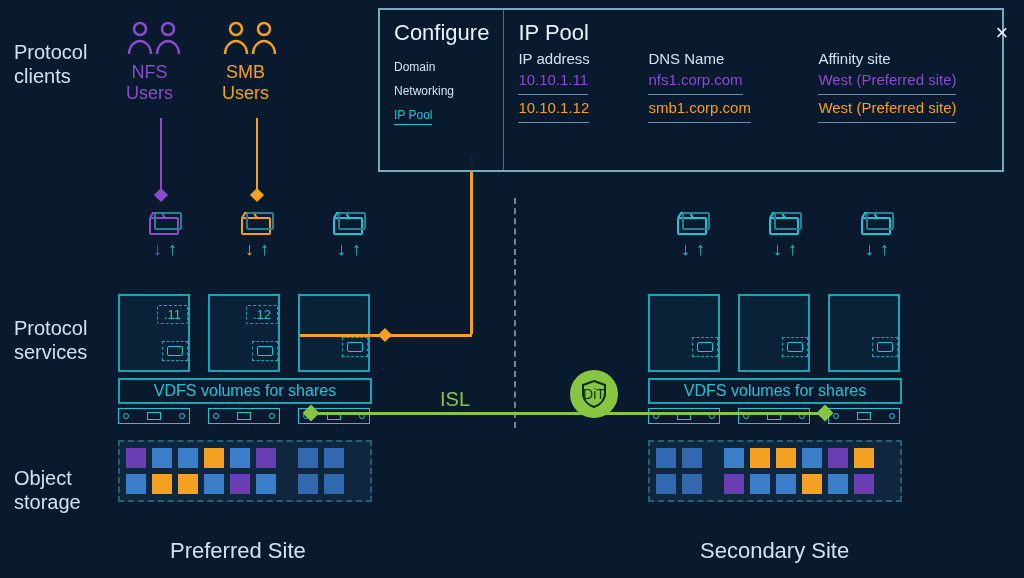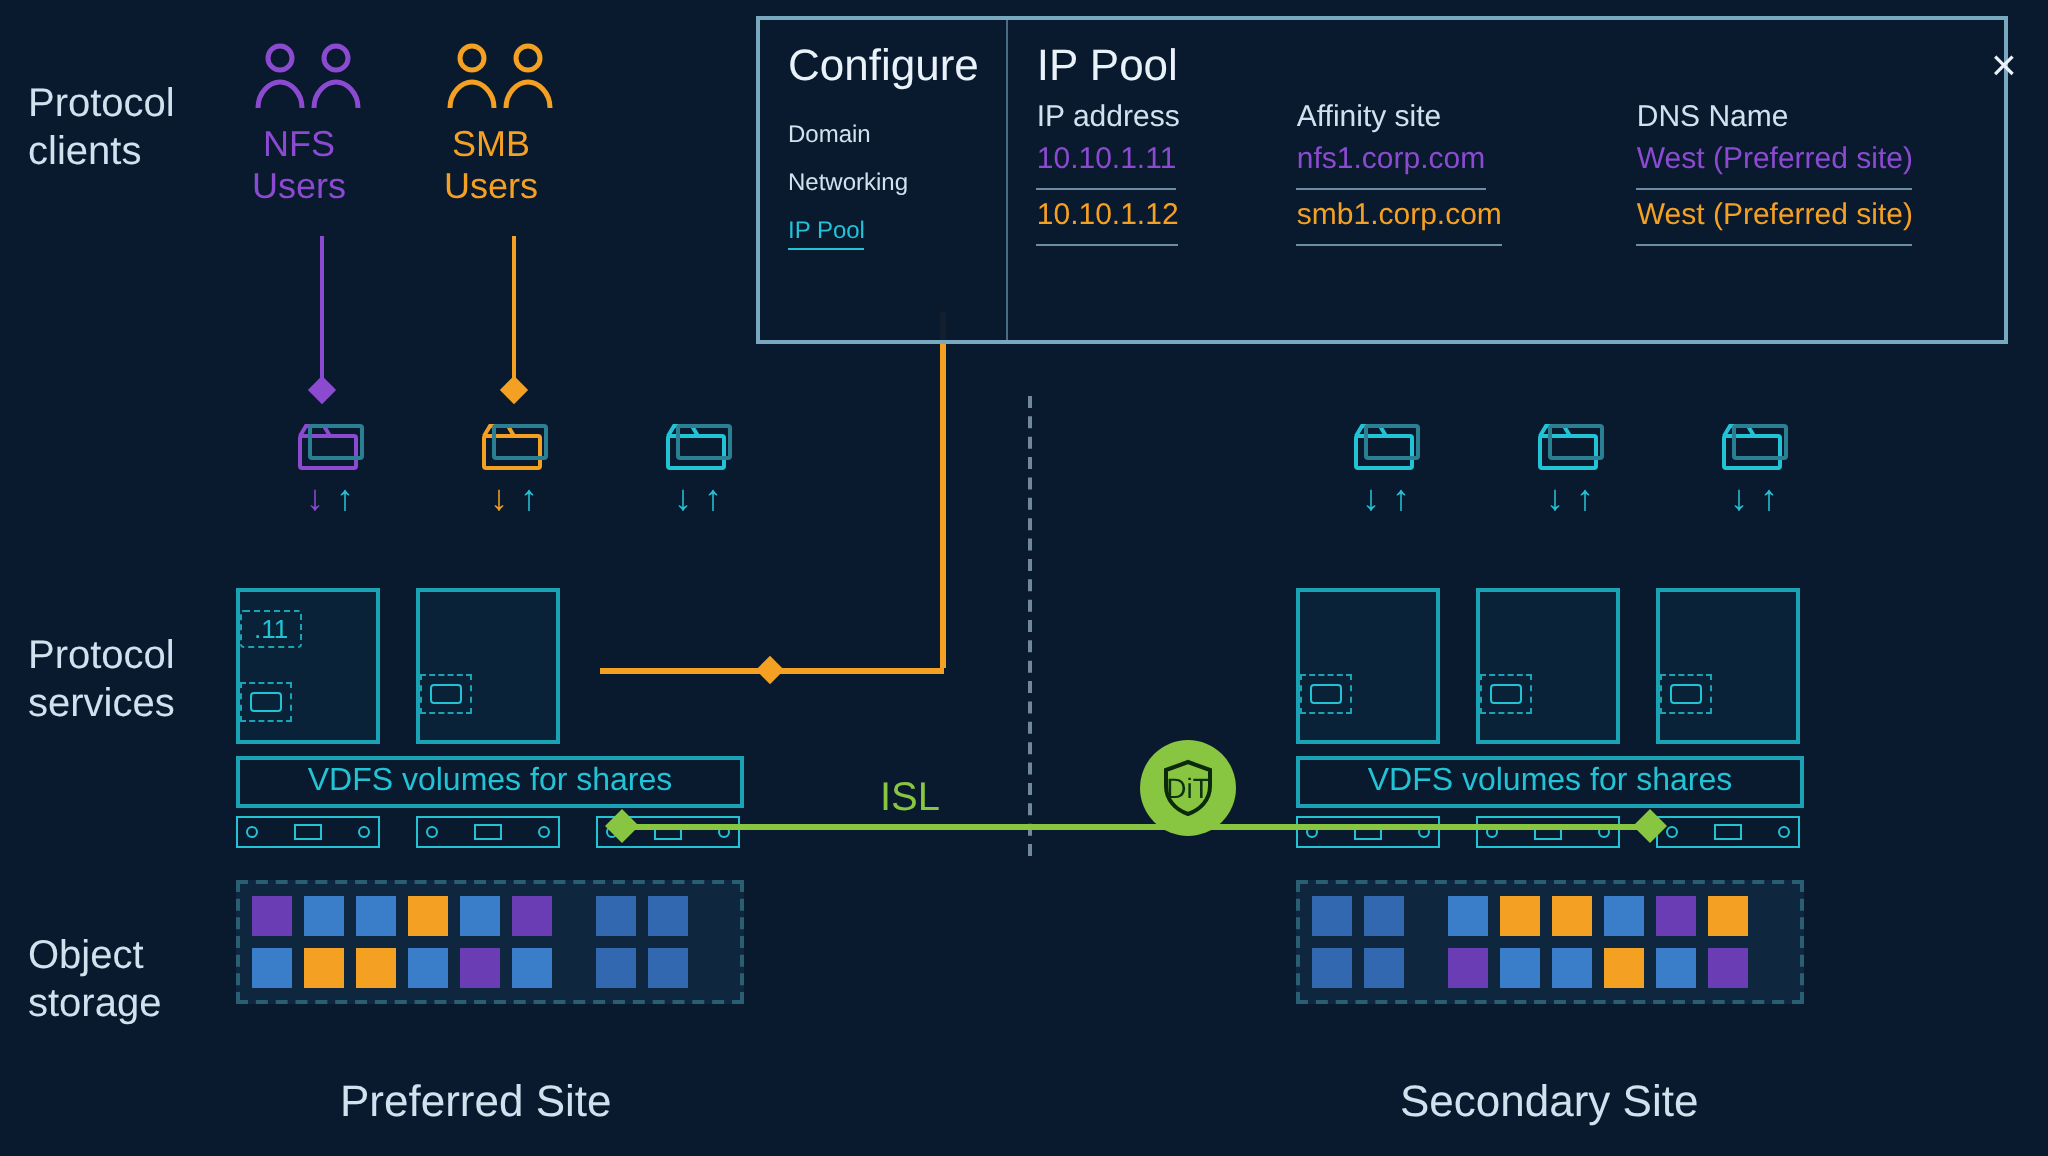--- a/index.html
+++ b/index.html
@@ -44,21 +44,21 @@
   .folder-col{display:flex;flex-direction:column;align-items:center;width:50px}
   .arrows{display:flex;gap:6px;margin-top:4px}
   .arr{font-size:18px;line-height:1}
   .arr-dn{color:var(--purple)}
   .arr-up{color:var(--cyan)}
   .arr-dn.o{color:var(--orange)}
 
   .svc-row{position:absolute;top:294px;display:flex;gap:18px}
   .sr-left{left:118px}
   .sr-right{left:648px}
-  .svc-box{width:72px;height:78px;border:2px solid var(--box-border);display:flex;flex-direction:column;align-items:flex-start;justify-content:space-around;background:rgba(26,163,181,0.06)}
+  .svc-box{width:72px;height:78px;border:2px solid var(--box-border);display:flex;flex-direction:column;align-items:flex-end;justify-content:space-around;background:rgba(26,163,181,0.06)}
   .ip-badge{border:1.5px dashed var(--box-border);color:var(--cyan);font-size:13px;padding:1px 6px;border-radius:2px}
   .chip{width:26px;height:20px;border:1.5px dashed var(--box-border);position:relative}
   .chip:after{content:"";position:absolute;inset:4px;border:1px solid var(--cyan);border-radius:2px}
 
   .vdfs-bar{position:absolute;top:378px;border:2px solid var(--box-border);color:var(--cyan);font-size:16px;text-align:center;padding:2px 0}
   .vb-left{left:118px;width:254px}
   .vb-right{left:648px;width:254px}
 
   .rack-row{position:absolute;top:408px;display:flex;gap:18px}
   .rr-left{left:118px}
@@ -231,20 +231,24 @@
       </div>
     </div>
 </div>
 
 <div class="svc-row sr-left">
   <div class="svc-box">
       <div class="ip-badge">.11</div>
       <div class="chip"></div>
     </div>
   <div class="svc-box">
+      <div class="ip-badge">.12</div>
+      <div class="chip"></div>
+    </div>
+  <div class="svc-box">
       <div></div>
       <div class="chip"></div>
     </div>
 </div>
 <div class="svc-row sr-right">
   <div class="svc-box">
       <div></div>
       <div class="chip"></div>
     </div>
   <div class="svc-box">
@@ -367,22 +371,22 @@
     <div class="panel-title">Configure</div>
     <div class="nav-item">Domain</div>
     <div class="nav-item">Networking</div>
     <div class="nav-item active">IP Pool</div>
   </div>
   <div class="panel-right">
     <div class="panel-x">×</div>
     <div class="ip-title">IP Pool</div>
     <div class="grid">
       <div class="hdr">IP address</div>
+      <div class="hdr">DNS Name</div>
       <div class="hdr">Affinity site</div>
-      <div class="hdr">DNS Name</div>
 
       <div class="cell c-pur">10.10.1.11</div>
       <div class="cell c-pur">nfs1.corp.com</div>
       <div class="cell c-pur">West (Preferred site)</div>
 
       <div class="cell c-orn">10.10.1.12</div>
       <div class="cell c-orn">smb1.corp.com</div>
       <div class="cell c-orn">West (Preferred site)</div>
     </div>
   </div>

